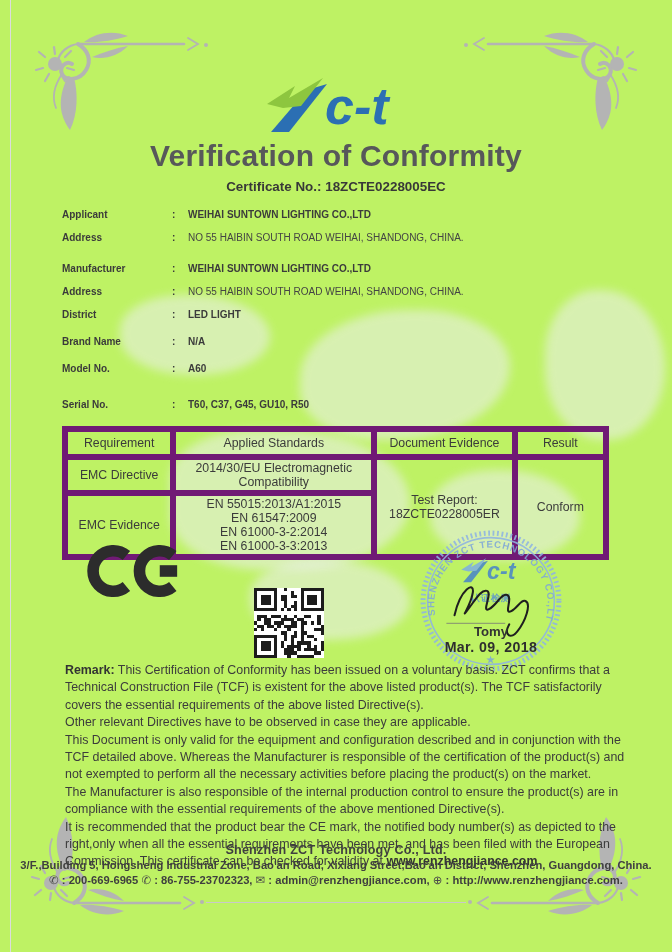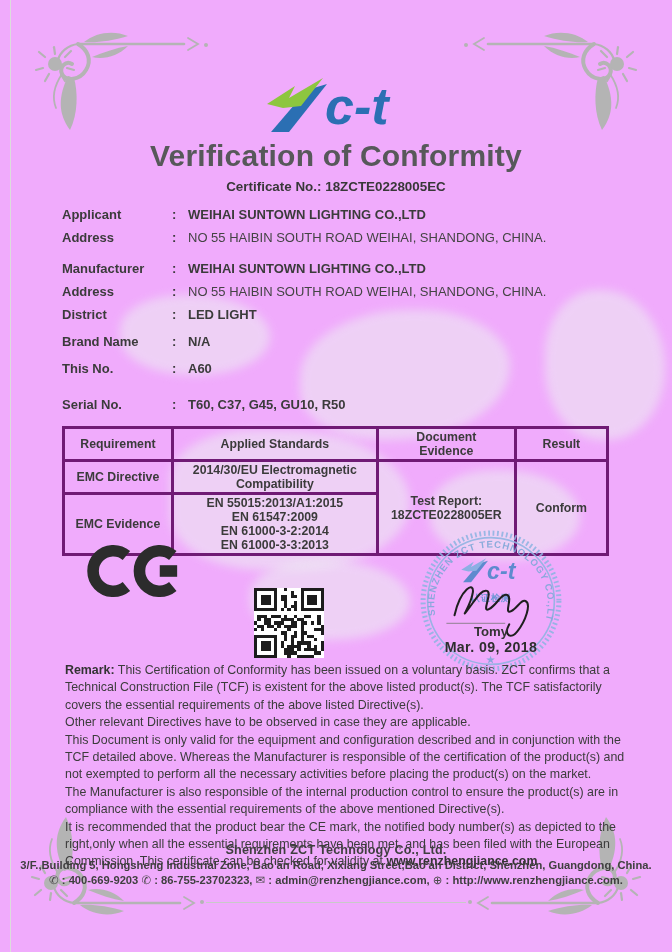--- a/index.html
+++ b/index.html
@@ -1,16 +1,16 @@
 <!DOCTYPE html>
 <html><head>
 <meta charset="utf-8">
 <style>
   html,body{margin:0;padding:0;background:#ffffff;}
-  .page{position:relative;width:672px;height:952px;background:#f0abfc;overflow:hidden;
+  .page{position:relative;width:672px;height:952px;background:#bef264;overflow:hidden;
         font-family:"Liberation Sans",sans-serif;color:#3d3d3d;}
   .scan-edge{position:absolute;left:10px;top:0;width:1px;height:100%;background:#dcdcdc;z-index:3;}
 
   
   .blob{position:absolute;background:#edeff1;opacity:.55;filter:blur(5px);z-index:0;
         border-radius:45% 55% 50% 50%;}
 
   
   .orn{position:absolute;width:200px;height:130px;z-index:1;}
   .orn svg{width:100%;height:100%;}
@@ -20,32 +20,32 @@
   .bottom-line{position:absolute;left:206px;top:902px;width:260px;height:1px;background:#c9c9c9;z-index:1;}
 
   
   .logo{position:absolute;left:261px;top:74px;width:150px;height:64px;z-index:2;}
   .title{position:absolute;left:0;top:139px;width:100%;text-align:center;z-index:2;
          font-size:30px;font-weight:700;color:#57585a;letter-spacing:.2px;}
   .certline{position:absolute;left:0;top:179px;width:100%;text-align:center;z-index:2;
          font-size:13.4px;font-weight:700;color:#383838;}
 
   
-  .fields{position:absolute;left:62px;top:207px;width:552px;font-size:13px;z-index:2;color:#3b3b3b;}
+  .fields{position:absolute;left:62px;top:207px;width:552px;font-size:10px;z-index:2;color:#3b3b3b;}
   .frow{display:flex;line-height:15px;}
   .frow .lbl{width:110px;font-weight:700;}
   .frow .sep{width:16px;font-weight:700;}
   .frow .val{flex:1;color:#444;}
   .frow .val.strong{font-weight:700;color:#3b3b3b;}
   .mb8{margin-bottom:8px;}.mb16{margin-bottom:16px;}.mb12{margin-bottom:12px;}.mb21{margin-bottom:21px;}
 
   
   .std-table{position:absolute;left:62px;top:426px;width:547px;z-index:2;
              border-collapse:collapse;font-size:12.3px;color:#3b3b3b;text-align:center;}
-  .std-table th,.std-table td{border:3px solid #701a75;font-weight:700;padding:1px 9px;vertical-align:middle;}
+  .std-table th,.std-table td{border:6px solid #701a75;font-weight:400;padding:1px 9px;vertical-align:middle;}
   .std-table th{height:20px;}
   .col-req{width:98px;}.col-std{width:238px;}.col-doc{width:122px;}.col-res{width:87px;}
   .std-line{line-height:14px;}
 
   
   .ce{position:absolute;left:86px;top:542px;width:104px;height:58px;z-index:2;}
 
   
   .qr{position:absolute;left:254px;top:588px;width:70px;height:70px;z-index:2;}
 
@@ -159,21 +159,21 @@
         <span class="lbl">District</span>
         <span class="sep">:</span>
         <span class="val strong">LED LIGHT</span>
       </div>
     <div class="frow mb12">
         <span class="lbl">Brand Name</span>
         <span class="sep">:</span>
         <span class="val strong">N/A</span>
       </div>
     <div class="frow mb21">
-        <span class="lbl">This No.</span>
+        <span class="lbl">Model No.</span>
         <span class="sep">:</span>
         <span class="val strong">A60</span>
       </div>
     <div class="frow">
         <span class="lbl">Serial No.</span>
         <span class="sep">:</span>
         <span class="val strong">T60, C37, G45, GU10, R50</span>
       </div>
   </div>
 
@@ -376,21 +376,21 @@
     <div>The Manufacturer is also responsible of the internal production control to ensure the product(s) are in compliance with the essential requirements of the above mentioned Directive(s).</div>
     <div><span>It is recommended that the product bear the CE mark, the notified body number(s) as depicted to the right,only when all the essential requirements have been met, and has been filed with the European Commission. This certificate can be checked for validity at</span> <b>www.renzhengjiance.com</b></div>
   </div>
 
   <div class="footer">
     <div class="company">Shenzhen ZCT Technology Co., Ltd.</div>
     <div class="addr">3/F.,Building 5, Hongsheng Industrial Zone, Bao'an Road, Xixiang Street,Bao'an District, Shenzhen, Guangdong, China.</div>
     <div class="contact">
       <span class="ic">✆</span>
       <span>:</span>
-      <span>400-669-9203</span>
+      <span>200-669-6965</span>
       <span class="ic">✆</span>
       <span>:</span>
       <span>86-755-23702323,</span>
       <span class="ic">✉</span>
       <span>:</span>
       <span>admin@renzhengjiance.com,</span>
       <span class="ic">⊕</span>
       <span>:</span>
       <span>http://www.renzhengjiance.com.</span>
     </div>

